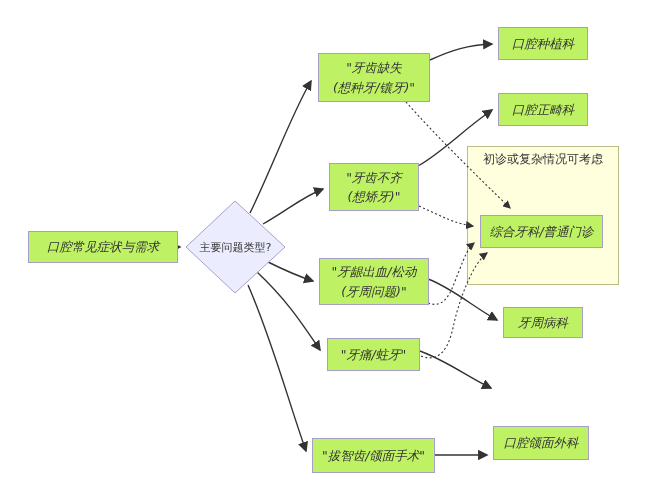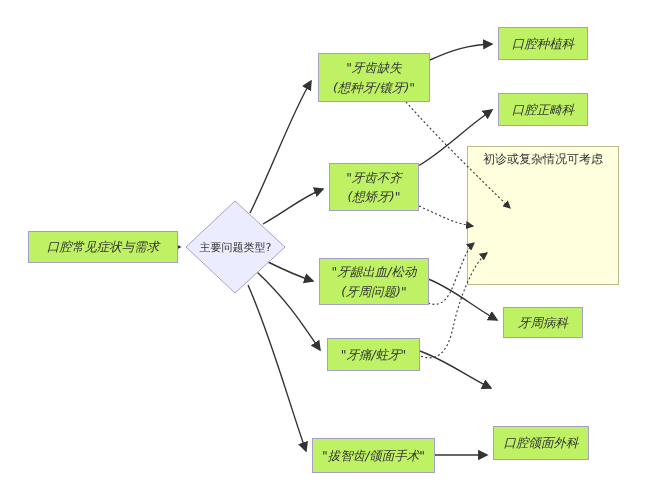--- a/index.html
+++ b/index.html
@@ -127,20 +127,23 @@
   </div>
 
   <div class="node" style="left:498px;top:27px;width:90px;height:33px">
     <span>口腔种植科</span>
   </div>
 
   <div class="node" style="left:498px;top:93px;width:90px;height:33px">
     <span>口腔正畸科</span>
   </div>
 
+  <div class="node" style="left:480px;top:215px;width:123px;height:33px">
+    <span>综合牙科/普通门诊</span>
+  </div>
 
   <div class="node" style="left:503px;top:307px;width:80px;height:31px">
     <span>牙周病科</span>
   </div>
 
 
   <div class="node" style="left:493px;top:426px;width:96px;height:34px">
     <span>口腔颌面外科</span>
   </div>
 

